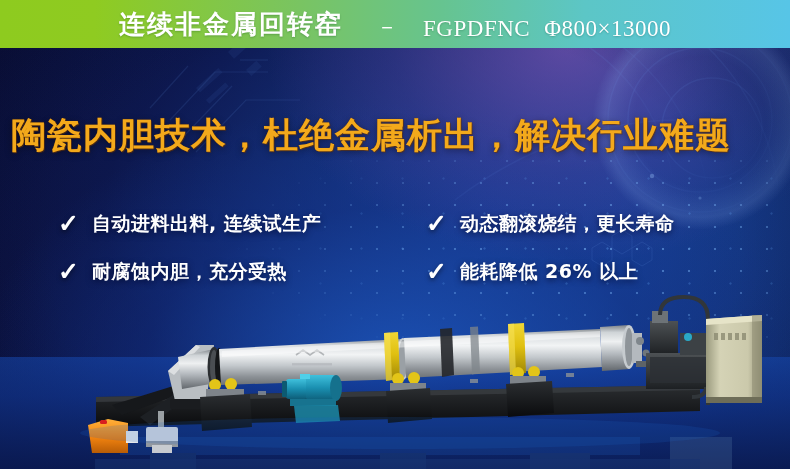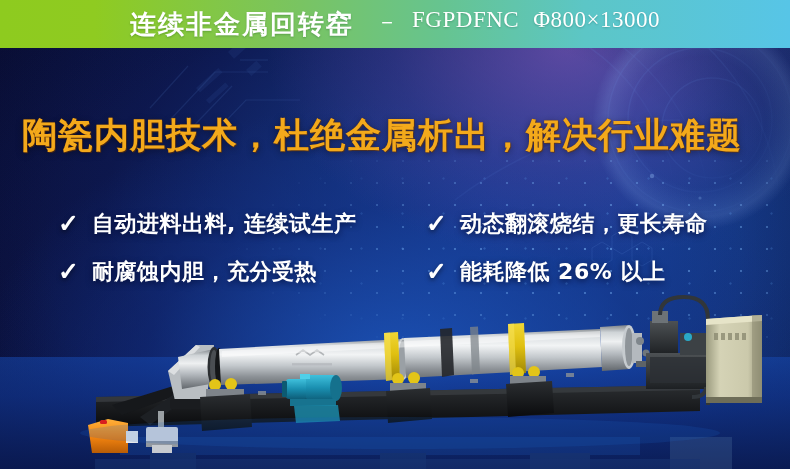--- a/index.html
+++ b/index.html
@@ -46,42 +46,42 @@
     background:linear-gradient(180deg, rgba(22,72,175,0.55) 0%, rgba(16,50,135,0.75) 35%, rgba(10,26,82,0.9) 100%);
   }
 
   
   .header-bar {
     position:absolute; top:0; left:0; width:790px; height:48px;
     background:linear-gradient(90deg, #8ecb1f 0%, #8fcb21 12%, #79c462 38%, #66c490 56%, #5cc6c6 74%, #57c5e7 100%);
     display:flex; align-items:center; justify-content:center;
     z-index:5;
   }
-  .header-inner { display:flex; align-items:flex-start; gap:0; white-space:nowrap; }
+  .header-inner { display:flex; align-items:flex-end; gap:11px; white-space:nowrap; }
   .header-title {
     color:#ffffff; font-size:26px; font-weight:bold; letter-spacing:2px;
     font-family:"DejaVu Sans","Liberation Sans",sans-serif;
     text-shadow:0 1px 2px rgba(0,60,20,0.28);
   }
   .header-dash {
     color:#ffffff; font-size:22px; font-weight:normal;
     padding:0 14px 0 22px;
     font-family:"Liberation Serif", serif;
   }
   .header-model {
     color:#ffffff; font-size:23px; letter-spacing:0.5px;
     font-family:"Liberation Serif", serif;
     text-shadow:0 1px 2px rgba(0,60,40,0.25);
   }
   .header-model .gap { display:inline-block; width:14px; }
 
   
   .headline {
     position:absolute; top:112px; left:0; width:742px;
-    text-align:right; z-index:6;
+    text-align:center; z-index:6;
     font-family:"DejaVu Sans","Liberation Sans",sans-serif;
     font-weight:bold;
     font-size:35px;
     letter-spacing:1px;
     color:#f3a91b;
     text-shadow:
       0 0 1px rgba(120,60,0,0.9),
       1px 1px 0 rgba(110,55,0,0.55),
       0 2px 7px rgba(0,0,0,0.45);
     white-space:nowrap;
@@ -103,21 +103,21 @@
   }
   .feature .check {
     font-size:25px; line-height:1; font-weight:bold;
     color:#ffffff;
     text-shadow:0 2px 5px rgba(0,0,0,0.5);
     transform:translateY(-1px);
   }
   .feature .ftext {
     font-family:"DejaVu Sans","Liberation Sans",sans-serif;
     font-weight:bold;
-    font-size:22px;
+    font-size:19px;
     letter-spacing:0.5px;
     white-space:nowrap;
     text-shadow:0 2px 6px rgba(0,10,45,0.75);
   }
 
   
   .machine { position:absolute; left:0; top:275px; width:790px; height:194px; z-index:4; }
   .machine svg { display:block; width:790px; height:194px; }
 </style>
 </head>

